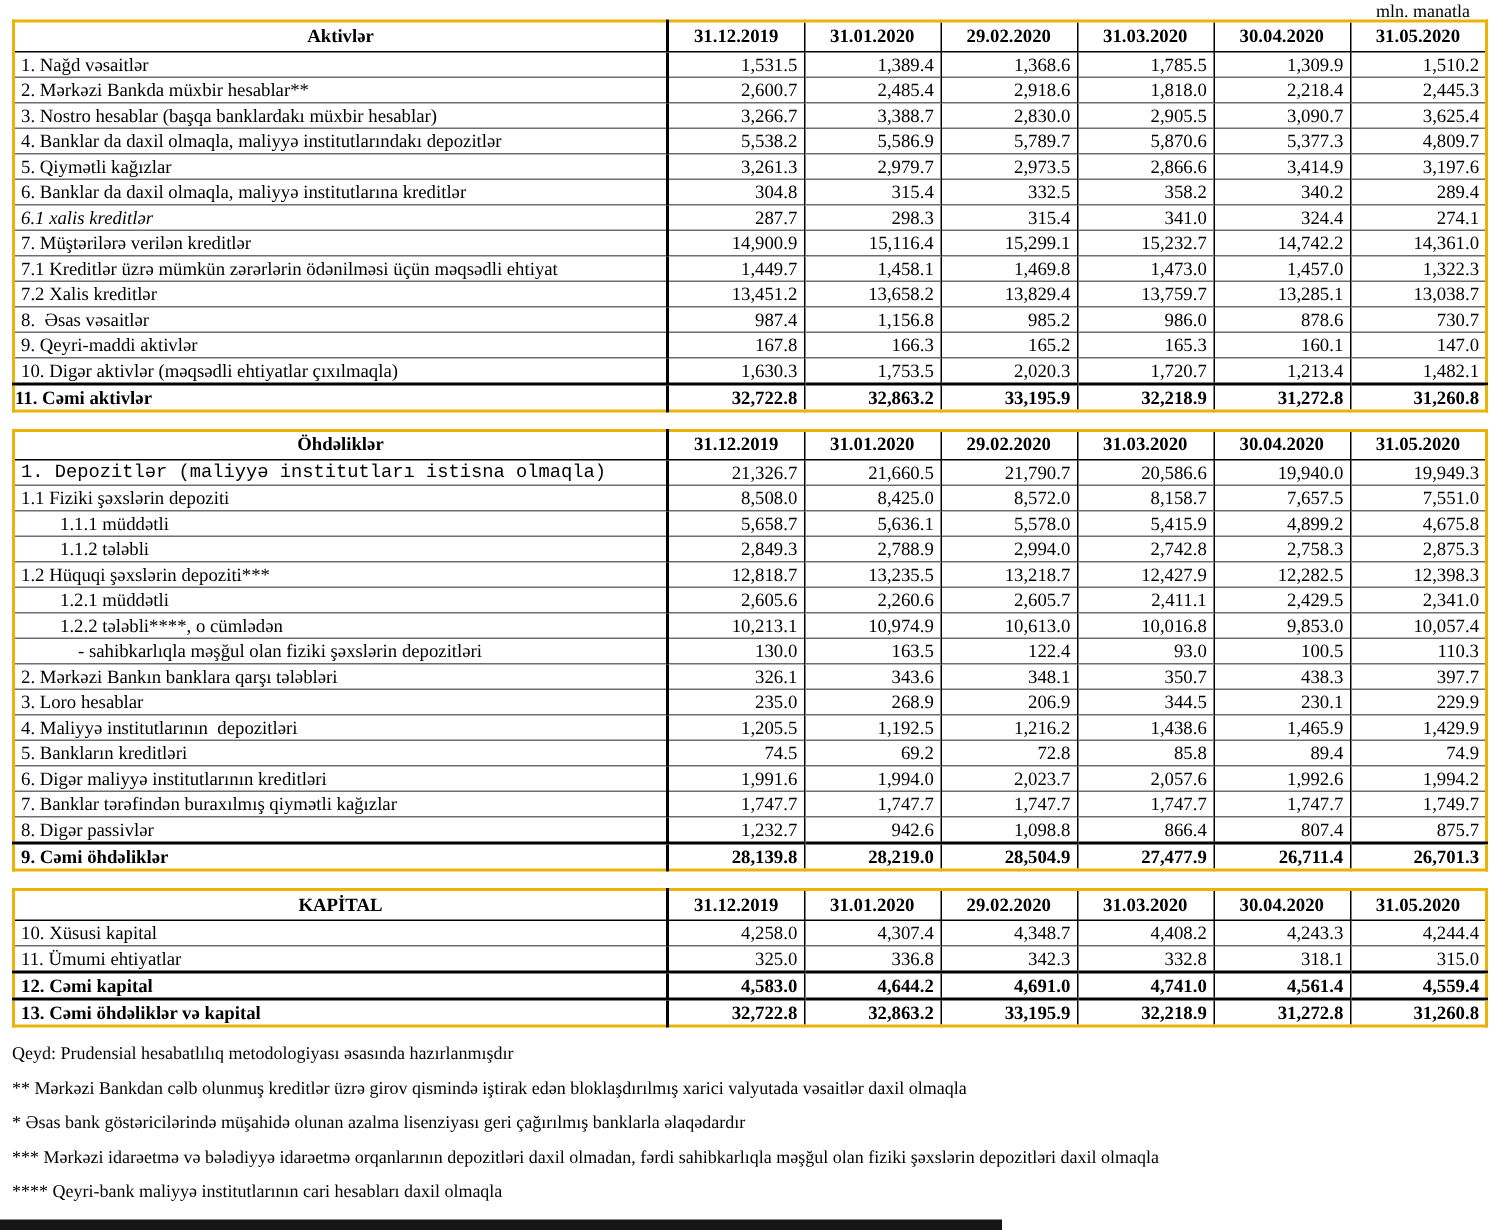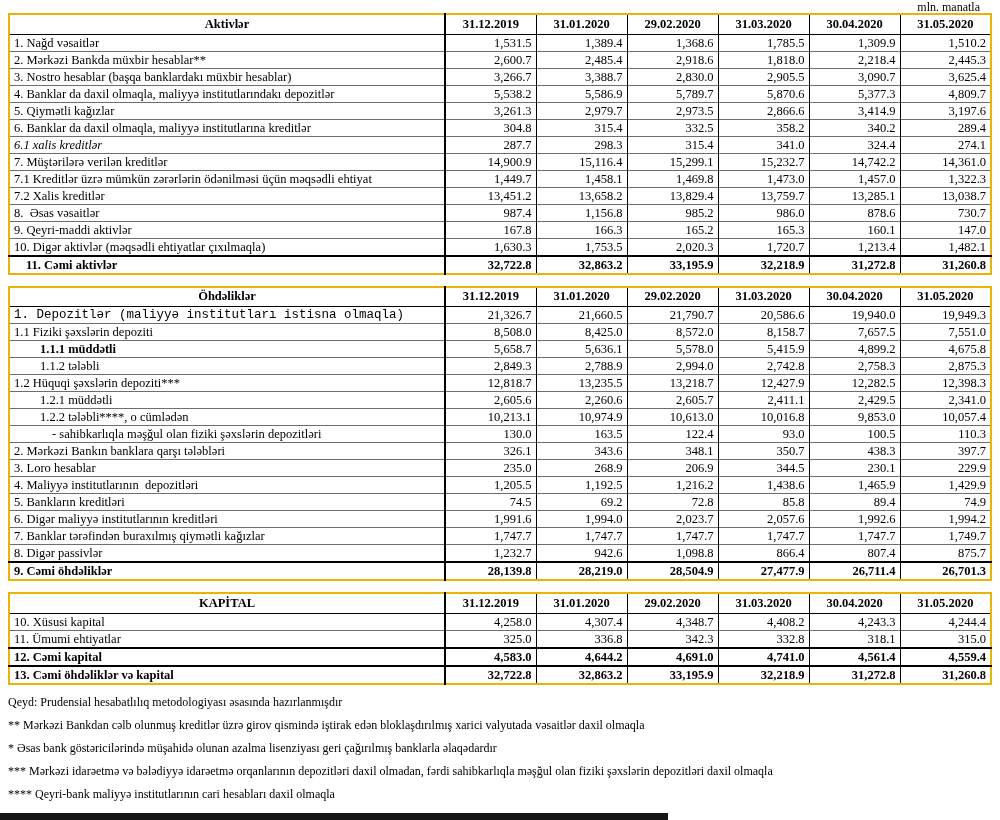--- a/index.html
+++ b/index.html
@@ -211,21 +211,21 @@
           <tr class="">
             <td class="lbl" style="padding-left: 4px;">10. Digər aktivlər (məqsədli ehtiyatlar çıxılmaqla)</td>
             <td class="num first-num">1,630.3</td>
             <td class="num">1,753.5</td>
             <td class="num">2,020.3</td>
             <td class="num">1,720.7</td>
             <td class="num">1,213.4</td>
             <td class="num">1,482.1</td>
           </tr>
           <tr class="total">
-            <td class="lbl" style="padding-left: 16px;">11. Cəmi aktivlər</td>
+            <td class="lbl" style="padding-left: 0;">11. Cəmi aktivlər</td>
             <td class="num first-num">32,722.8</td>
             <td class="num">32,863.2</td>
             <td class="num">33,195.9</td>
             <td class="num">32,218.9</td>
             <td class="num">31,272.8</td>
             <td class="num">31,260.8</td>
           </tr>
         </tbody>
       </table>
       <div class="tbl-gap"></div>
@@ -254,21 +254,21 @@
           <tr class="">
             <td class="lbl" style="padding-left: 4px;">1.1 Fiziki şəxslərin depoziti</td>
             <td class="num first-num">8,508.0</td>
             <td class="num">8,425.0</td>
             <td class="num">8,572.0</td>
             <td class="num">8,158.7</td>
             <td class="num">7,657.5</td>
             <td class="num">7,551.0</td>
           </tr>
           <tr class="">
-            <td class="lbl" style="padding-left: 30px; font-weight: bold;">1.1.1 müddətli</td>
+            <td class="lbl" style="padding-left: 30px;">1.1.1 müddətli</td>
             <td class="num first-num">5,658.7</td>
             <td class="num">5,636.1</td>
             <td class="num">5,578.0</td>
             <td class="num">5,415.9</td>
             <td class="num">4,899.2</td>
             <td class="num">4,675.8</td>
           </tr>
           <tr class="">
             <td class="lbl" style="padding-left: 30px;">1.1.2 tələbli</td>
             <td class="num first-num">2,849.3</td>

